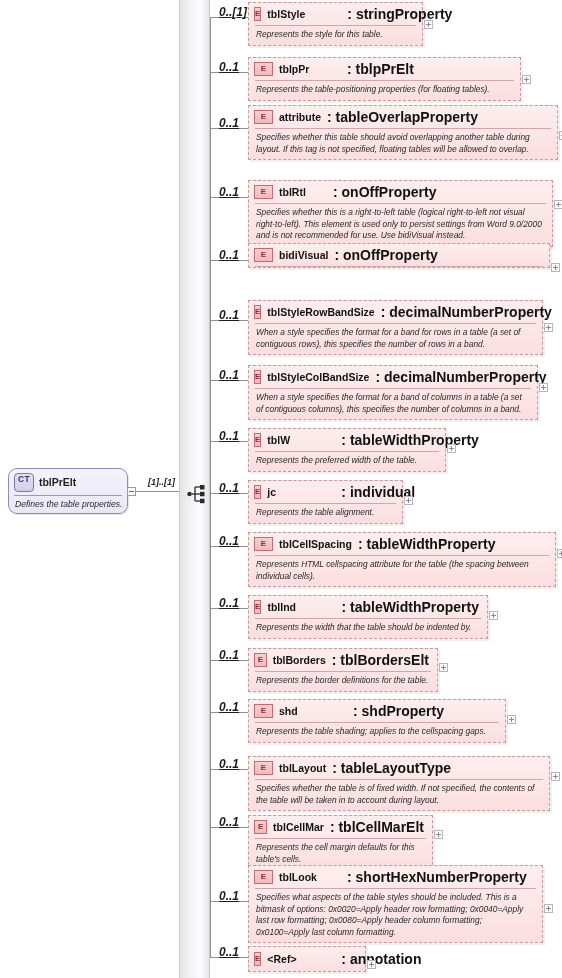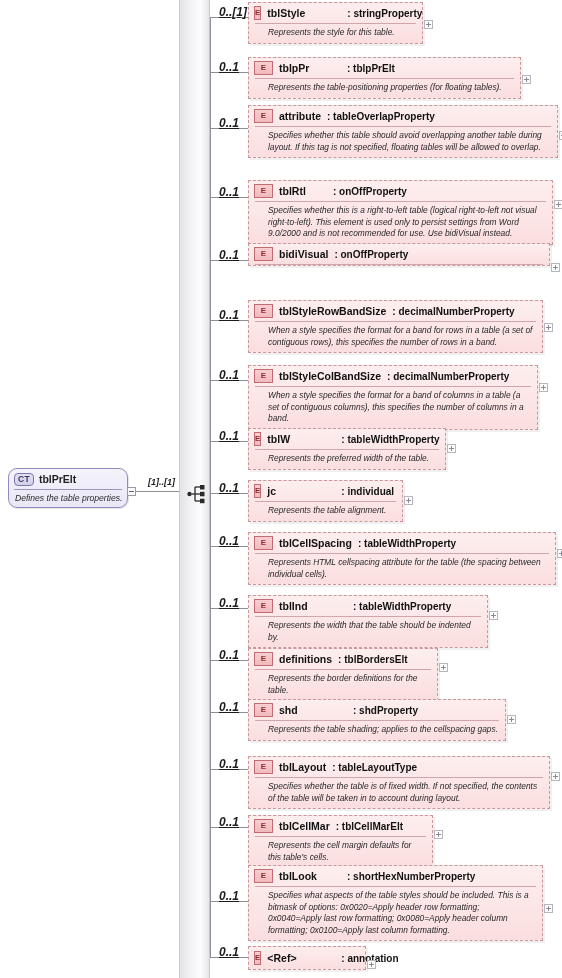--- a/index.html
+++ b/index.html
@@ -26,21 +26,21 @@
     padding:4px 6px 3px 5px;
   }
   .ct-badge{
     display:inline-block;
     border:1px solid #7b77ad;
     border-radius:4px;
     background:linear-gradient(to bottom,#e3e0f3,#d2cfe9);
     color:#3a3762;
     font-size:8.5px;font-weight:bold;
     letter-spacing:.3px;
-    padding:1px 3px 1px 3px;
+    padding:1px 3px 7px 3px;
     line-height:1;
   }
   #root-box .rb-title{
     font-size:10.5px;font-weight:bold;color:#1f1f1f;
   }
   #root-box .rb-sep{height:1px;background:#9a96c4;margin:0 5px;}
   #root-box .rb-desc{
     font-size:8.6px;font-style:italic;color:#2a2a2a;
     padding:3px 6px 4px 6px;
     white-space:nowrap;
@@ -112,27 +112,27 @@
     border:1px solid #c36b72;
     background:linear-gradient(to bottom,#f7cfd1,#f0babd);
     color:#8e2f36;
     font-size:8px;font-weight:bold;
   }
   .e-name{
     font-size:10.5px;font-weight:bold;color:#111;
     display:inline-block;
   }
   .e-type{
-    font-size:10px;font-weight:bold;color:#111;
+    font-size:14px;font-weight:bold;color:#111;
   }
   .e-sep{height:1px;background:#cfa6a9;margin:0 6px;}
   .e-desc{
     font-size:8.4px;font-style:italic;color:#27272a;
     line-height:11.5px;
-    padding:3px 7px 4px 19px;
+    padding:3px 7px 4px 7px;
   }
   .elem.nodesc .e-head{padding-top:4px;padding-bottom:4px;}
 
   
   .expander{
     position:absolute;
     width:9px;height:9px;
     border:1px solid #b6b6be;
     background:#fdfdfe;
     box-sizing:border-box;
@@ -309,21 +309,21 @@
       </div>
       <div class="e-sep"></div>
       <div class="e-desc">Represents the width that the table should be indented by.</div>
     </div>
     <div class="expander" style="left: 489px; top: 611px;"></div>
     <div class="branch" style="left: 210px; top: 660px; width: 38px;"></div>
     <div class="card" style="left: 219px; top: 648px;">0..1</div>
     <div class="elem" style="left: 248px; top: 648px; width: 190px;">
       <div class="e-head">
         <span class="e-badge">E</span>
-        <span class="e-name">definitions</span>
+        <span class="e-name">tblBorders</span>
         <span class="e-type">: tblBordersElt</span>
       </div>
       <div class="e-sep"></div>
       <div class="e-desc">Represents the border definitions for the table.</div>
     </div>
     <div class="expander" style="left: 439px; top: 663px;"></div>
     <div class="branch" style="left: 210px; top: 712px; width: 38px;"></div>
     <div class="card" style="left: 219px; top: 700px;">0..1</div>
     <div class="elem" style="left: 248px; top: 699px; width: 258px;">
       <div class="e-head">

